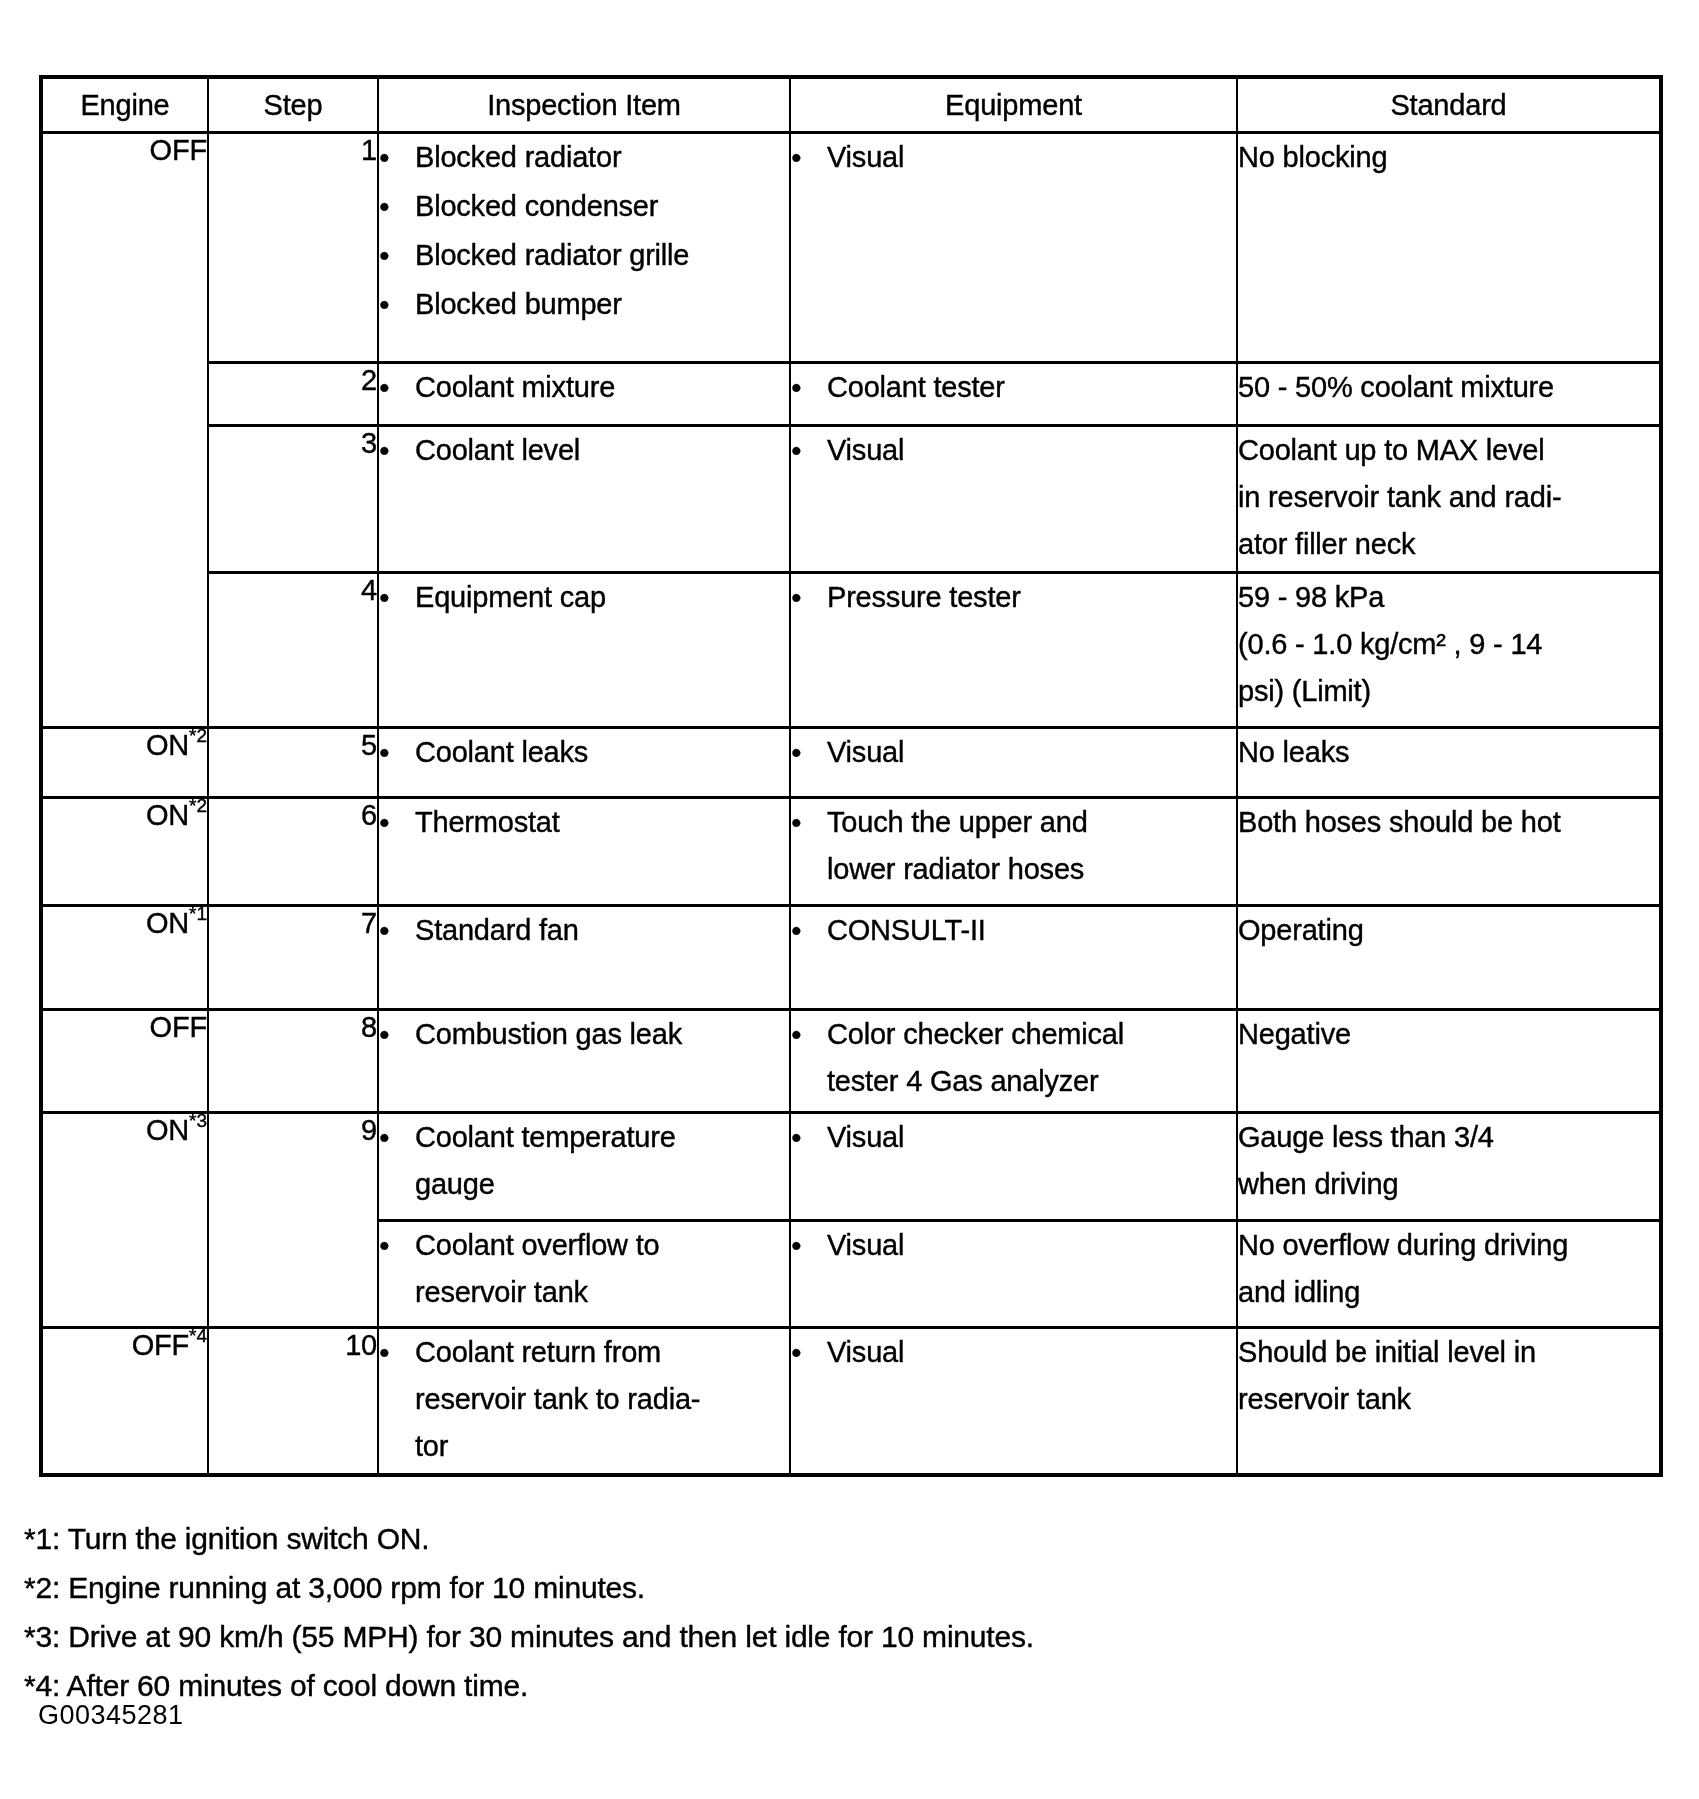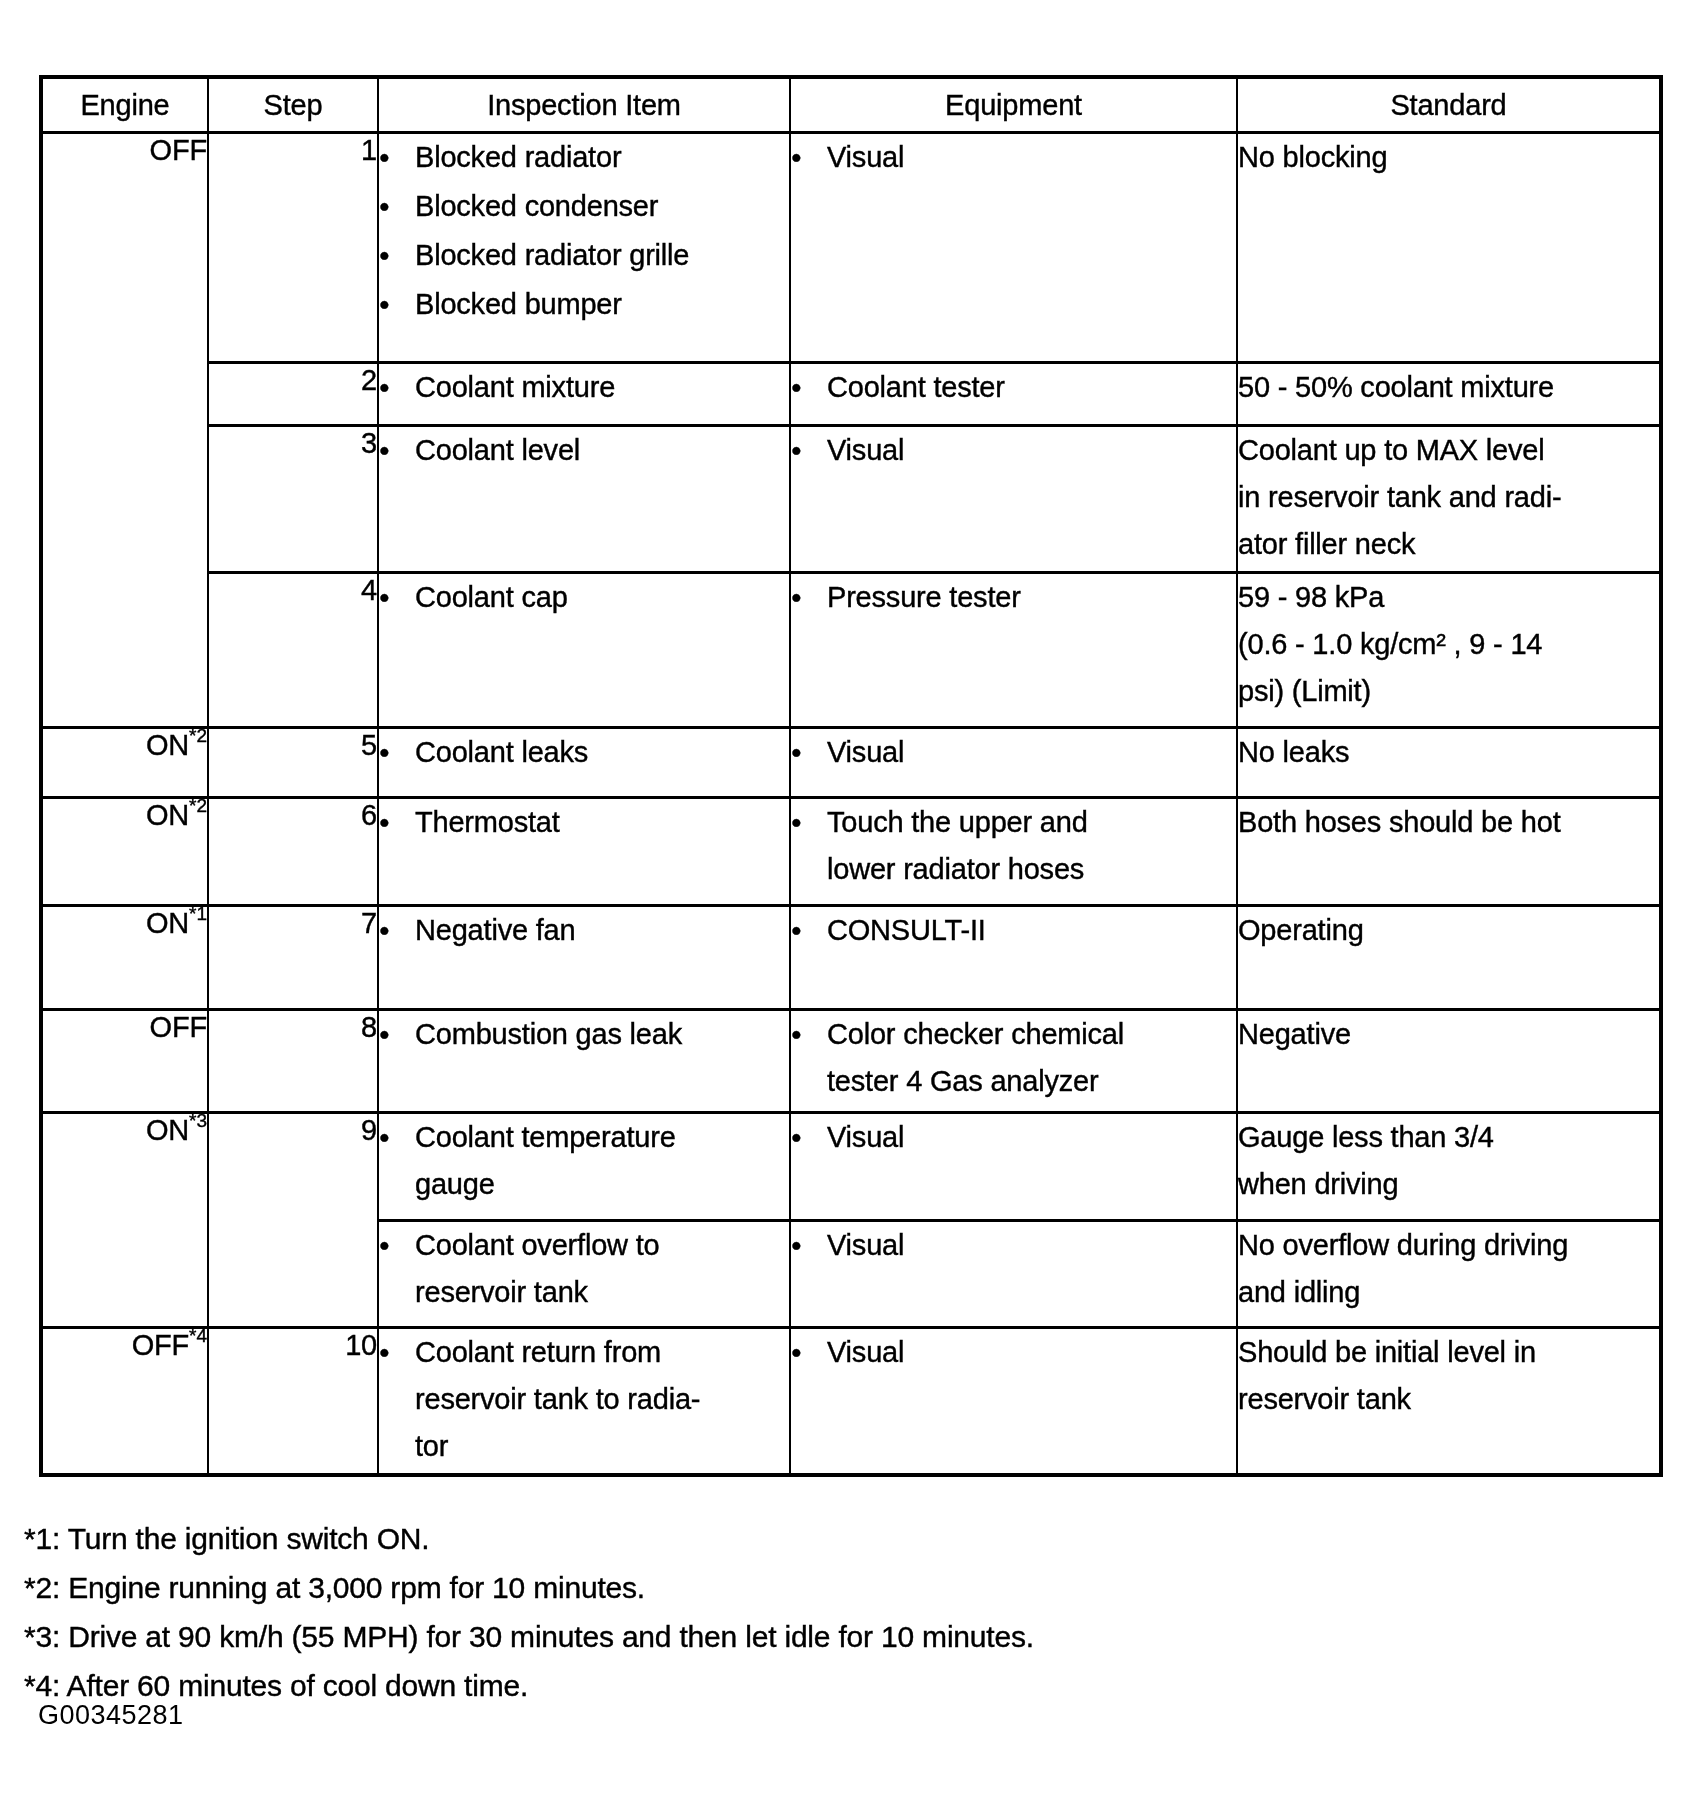--- a/index.html
+++ b/index.html
@@ -184,21 +184,21 @@
           </td>
           <td class="cell-std">Coolant up to MAX level
 in reservoir tank and radi-
 ator filler neck</td>
         </tr>
         <tr style="height: 155px;">
           <td class="step" rowspan="1"><span>4</span></td>
           <td class="cell-items">
             <div class="bullet-item">
               <span class="bullet">●</span>
-              <span class="lines">Coolant cap</span>
+              <span class="lines">Equipment cap</span>
             </div>
           </td>
           <td class="cell-equip">
             <div class="bullet-item">
               <span class="bullet">●</span>
               <span class="lines">Pressure tester</span>
             </div>
           </td>
           <td class="cell-std">59 - 98 kPa
 (0.6 - 1.0 kg/cm² , 9 - 14
@@ -238,21 +238,21 @@
             </div>
           </td>
           <td class="cell-std">Both hoses should be hot</td>
         </tr>
         <tr style="height: 104px;">
           <td class="engine" rowspan="1"><span>ON</span><sup>*1</sup></td>
           <td class="step" rowspan="1"><span>7</span></td>
           <td class="cell-items">
             <div class="bullet-item">
               <span class="bullet">●</span>
-              <span class="lines">Negative fan</span>
+              <span class="lines">Standard fan</span>
             </div>
           </td>
           <td class="cell-equip">
             <div class="bullet-item">
               <span class="bullet">●</span>
               <span class="lines">CONSULT-II</span>
             </div>
           </td>
           <td class="cell-std">Operating</td>
         </tr>

